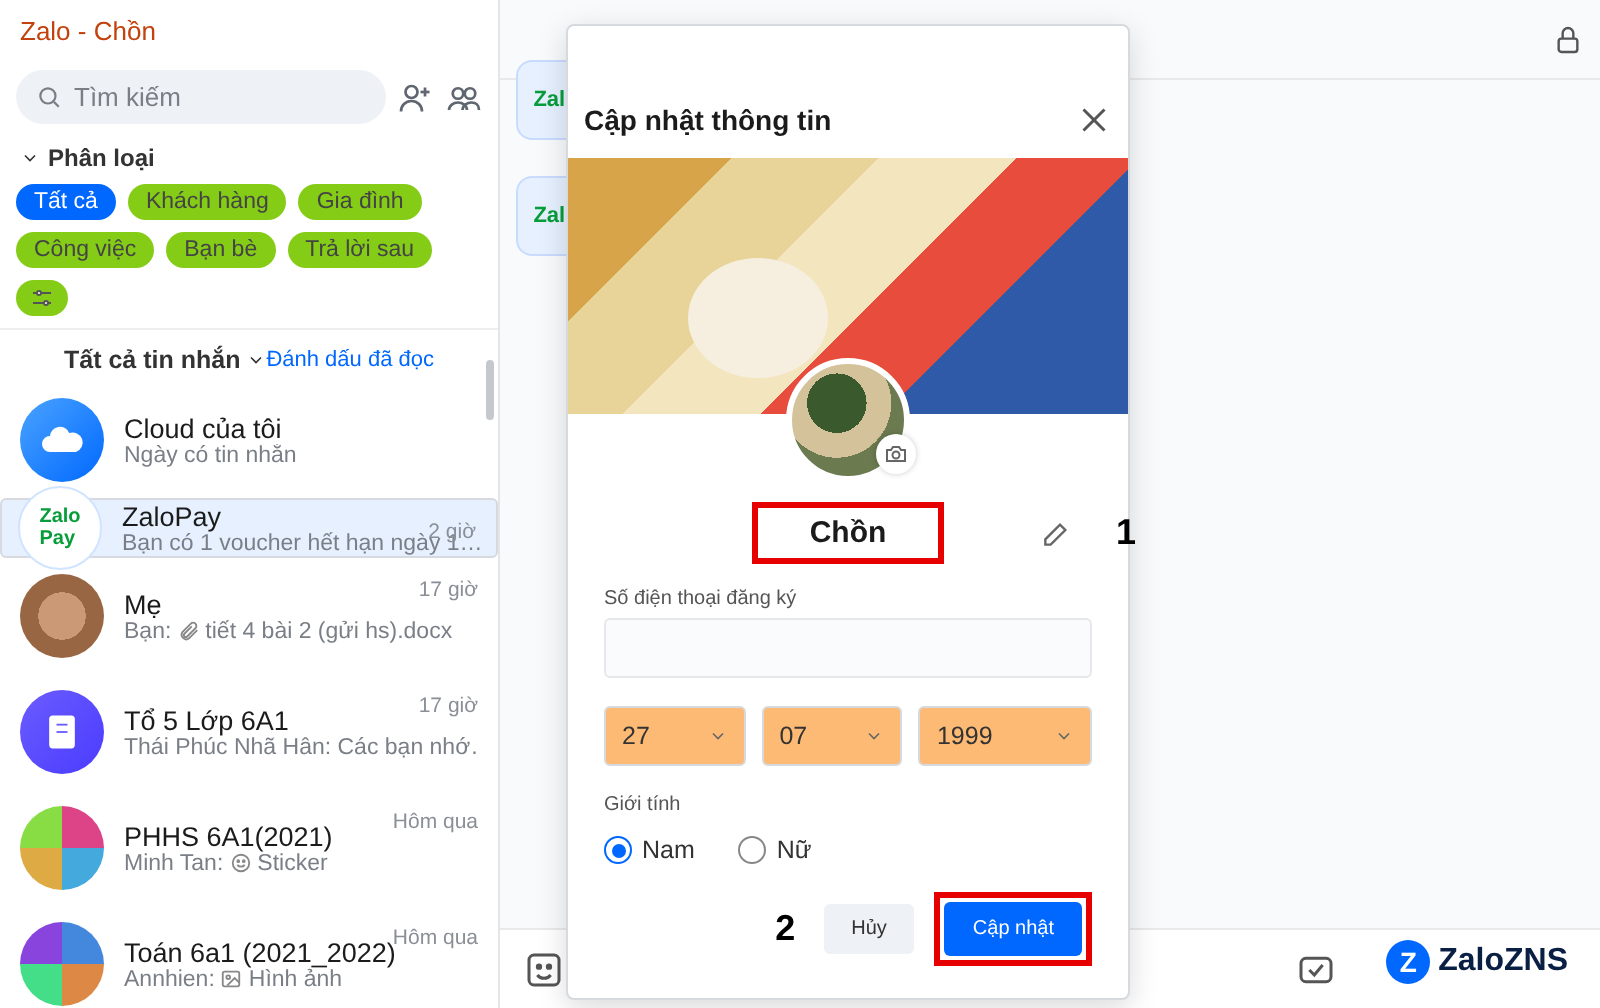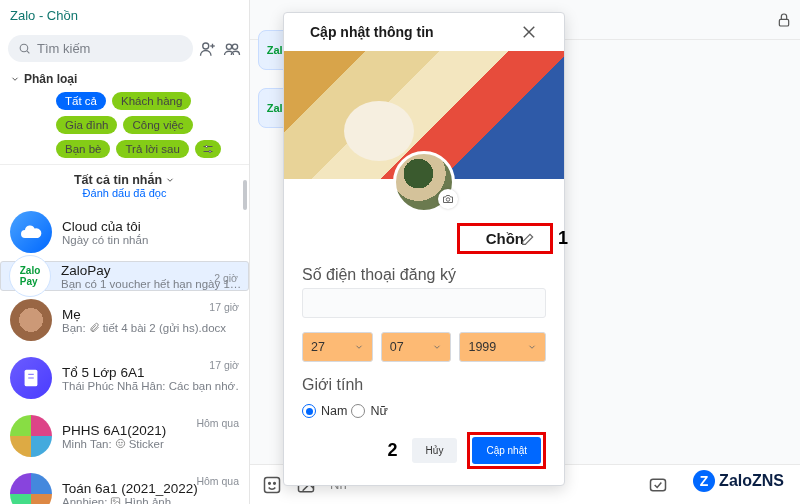--- a/index.html
+++ b/index.html
@@ -1,31 +1,31 @@
 <!DOCTYPE html>
 <html><head>
 <meta charset="utf-8">
 <style>
   * { box-sizing: border-box; margin: 0; padding: 0; font-family: -apple-system, "Segoe UI", Arial, sans-serif; }
   body { width: 800px; height: 504px; overflow: hidden; background: #fff; position: relative; }
 
   
   .sidebar { position: absolute; left: 0; top: 0; width: 250px; height: 504px; background: #fff; border-right: 1px solid #e5e5e5; }
-  .app-title { font-size: 13px; color: #0f766e; padding: 8px 10px; }
+  .app-title { font-size: 13px; color: #c2410c; padding: 8px 10px; }
   .search-row { display: flex; align-items: center; padding: 4px 8px 8px; gap: 6px; }
   .search-box { flex: 1; display: flex; align-items: center; background: #eef1f5; border-radius: 16px; padding: 6px 10px; color: #7a7f87; font-size: 13px; }
   .search-box .s-ic { width: 13px; height: 13px; margin-right: 6px; }
   .top-ic { width: 18px; height: 18px; stroke:#5f6670; }
   .cat-row { display: flex; align-items: center; padding: 2px 10px 6px; font-size: 12px; color: #333; gap:4px;}
   .cat-row .chev { width: 10px; height: 10px; }
-  .chips { display: flex; flex-wrap: wrap; gap: 6px; padding: 0 8px 6px; margin-left: 48px; }
+  .chips { display: flex; flex-wrap: wrap; gap: 6px; padding: 0 8px 6px; }
   .chip { font-size: 11.5px; padding: 3px 9px; border-radius: 12px; background: #84cc16; color: #444; }
   .chip.active { background: #0068ff; color: #fff; }
   .chip.ic-only { padding: 3px 6px; display:flex; align-items:center; }
-  .msg-header { display: flex; justify-content: space-between; align-items: center; padding: 8px 10px 4px; border-top: 1px solid #eee; font-size: 12.5px; color: #333; flex-direction: column; }
+  .msg-header { display: flex; justify-content: center; align-items: center; padding: 8px 10px 4px; border-top: 1px solid #eee; font-size: 12.5px; color: #333; }
   .msg-header .mark { color: #0068ff; font-size: 11px; }
   .chat-list {}
   .chat-item { display: flex; align-items: center; padding: 8px 10px; gap: 10px; position: relative; }
   .chat-item.sel { background: #e6f0ff; }
   .avatar { width: 42px; height: 42px; border-radius: 50%; flex-shrink: 0; display:flex; align-items:center; justify-content:center; font-size:10px; color:#fff; font-weight:600;}
   .chat-text { flex: 1; min-width: 0; }
   .chat-name { font-size: 13.5px; color: #1b1b1b; white-space: nowrap; overflow: hidden; text-overflow: ellipsis; }
   .chat-sub { font-size: 11.5px; color: #7a7f87; white-space: nowrap; overflow: hidden; text-overflow: ellipsis; display:flex; align-items:center; gap:3px;}
   .chat-time { font-size: 10.5px; color: #8a8f97; position: absolute; right: 10px; top: 10px; }
   .scroll-thumb { position:absolute; right:2px; top:180px; width:4px; height:30px; background:#c5c8cd; border-radius:2px;}
@@ -33,39 +33,39 @@
   
   .right-area { position: absolute; left: 250px; top: 0; right: 0; bottom: 0; background: #f9fafb; }
   .ra-top { height: 40px; border-bottom: 1px solid #e9e9e9; display:flex; justify-content:flex-end; align-items:center; padding-right:8px;}
   .blurbs { position:absolute; left:8px; top:30px; }
   .blurb { width:40px; height:40px; background:#e6f0ff; border-radius:8px; margin-bottom:18px; border:1px solid #c8dcff; display:flex; align-items:center; justify-content:center; color:#079d3a; font-weight:700; font-size:11px;}
   .logo-zns { position:absolute; right:16px; bottom:12px; display:flex; align-items:center; font-weight:700; font-size:16px;}
   .logo-zns .z { color:#0068ff; margin-right:4px;}
   .logo-zns .txt { color:#0a1f44;}
   .bottom-bar { position:absolute; left:250px; bottom:0; right:0; height:40px; border-top:1px solid #e9e9e9; background:#fff; display:flex; align-items:center; padding:0 12px; gap:14px;}
   .modal { position:absolute; left:283px; top:12px; width:282px; background:#fff; border:1px solid #d6d9de; border-radius:4px; box-shadow:0 4px 15px rgba(0,0,0,.15); }
-  .m-head { display:flex; justify-content:space-between; align-items:center; padding:10px 26px; }
+  .m-head { display:flex; justify-content:space-between; align-items:center; padding:10px 8px;margin-top:28px; }
   .m-head h3 { font-size:14px; font-weight:600; color:#1b1b1b; }
   .m-close { width:18px; height:18px; cursor:pointer; }
   .cover { height:128px; background:linear-gradient(135deg,#d8a44a 0 20%,#e8d398 20% 38%,#f3e6bf 38% 55%,#e74c3c 55% 70%,#2e5aa8 70% 100%); position:relative;}
   .cover::after{content:"";position:absolute;left:60px;top:50px;width:70px;height:60px;background:#f6efe0;border-radius:50%;}
   .avatar-wrap { display:flex; justify-content:center; margin-top:-28px; position:relative;}
   .big-av { width:62px; height:62px; border-radius:50%; border:3px solid #fff; background:radial-gradient(circle at 40% 35%, #3a5a2e 0 30%, #d4c29a 30% 55%, #6b7a4f 55% 100%);}
   .cam-ic { position:absolute; left:calc(50% + 14px); top:38px; width:20px; height:20px; background:#fff; border-radius:50%; display:flex; align-items:center; justify-content:center; box-shadow:0 0 3px rgba(0,0,0,.2);}
-  .name-row { display:flex; justify-content:flex-end; align-items:center; gap:10px; padding:10px 11px 6px; position:relative;}
+  .name-row { display:flex; justify-content:center; align-items:center; gap:10px; padding:10px 11px 6px; position:relative;}
   .name-box { border:3px solid #e60000; padding:4px 26px; font-size:15px; font-weight:600; color:#1b1b1b;}
   .edit-ic { width:16px; height:16px; position:absolute; right:28px; }
   .ann1 { font-weight:700; font-size:18px; color:#000; position:absolute; right:-4px;}
   .field-block { padding:6px 18px 0; }
-  .field-lbl { font-size:16px; color:#555; margin-bottom:4px;}
+  .field-lbl { font-size:10px; color:#555; margin-bottom:4px;}
   .field-input { width:100%; height:30px; border:1px solid #e6e8eb; border-radius:3px; background:#fafbfc;}
   .dob-row { display:flex; gap:8px; }
   .sel { flex:1; height:30px; border:1px solid #d6d9de; border-radius:3px; display:flex; align-items:center; justify-content:space-between; padding:0 8px; font-size:12.5px; color:#333; background:#fdba74;}
   .sel .dd{width:10px;height:10px;}
-  .gender-row { display:flex; gap:4px; padding-top:6px; align-items:center;}
+  .gender-row { display:flex; gap:22px; padding-top:6px; align-items:center;}
   .radio { width:14px; height:14px; border:1.5px solid #888; border-radius:50%; display:inline-flex; align-items:center; justify-content:center; margin-right:5px; vertical-align:middle;}
   .radio.checked::after{content:"";width:7px;height:7px;border-radius:50%;background:#0068ff;}
   .radio.checked{border-color:#0068ff;}
   .g-opt{font-size:12.5px; color:#333; display:flex; align-items:center;}
   .m-actions { display:flex; justify-content:flex-end; gap:10px; padding:14px 18px 16px; align-items:center;}
   .btn { font-size:10px; padding:7px 14px; border-radius:3px; }
   .btn.cancel { background:#eef1f5; color:#333;}
   .btn.primary { background:#0068ff; color:#fff; padding:8px 14px;}
   .red-frame { border:3px solid #e60000; padding:2px;}
   .ann2 { font-weight:700; font-size:18px; color:#000; margin-right:4px;}

